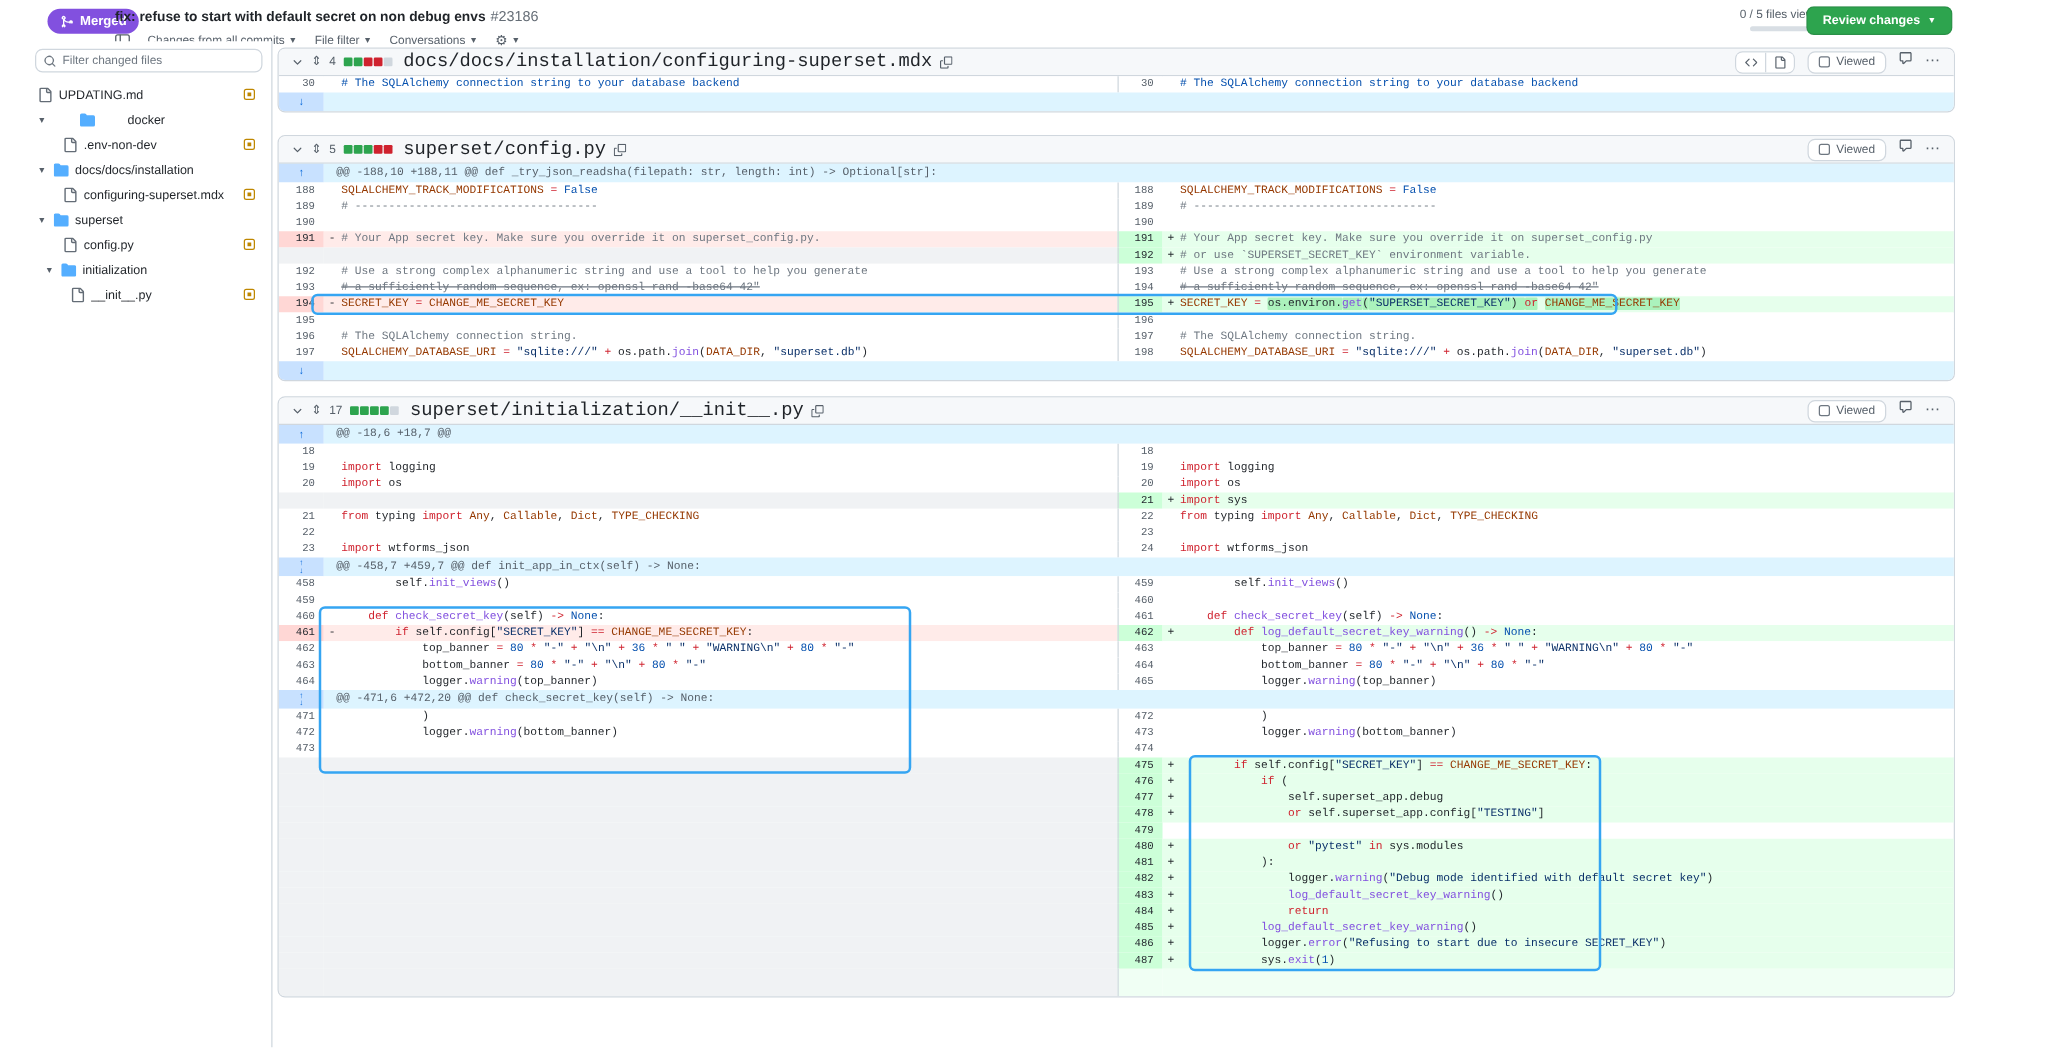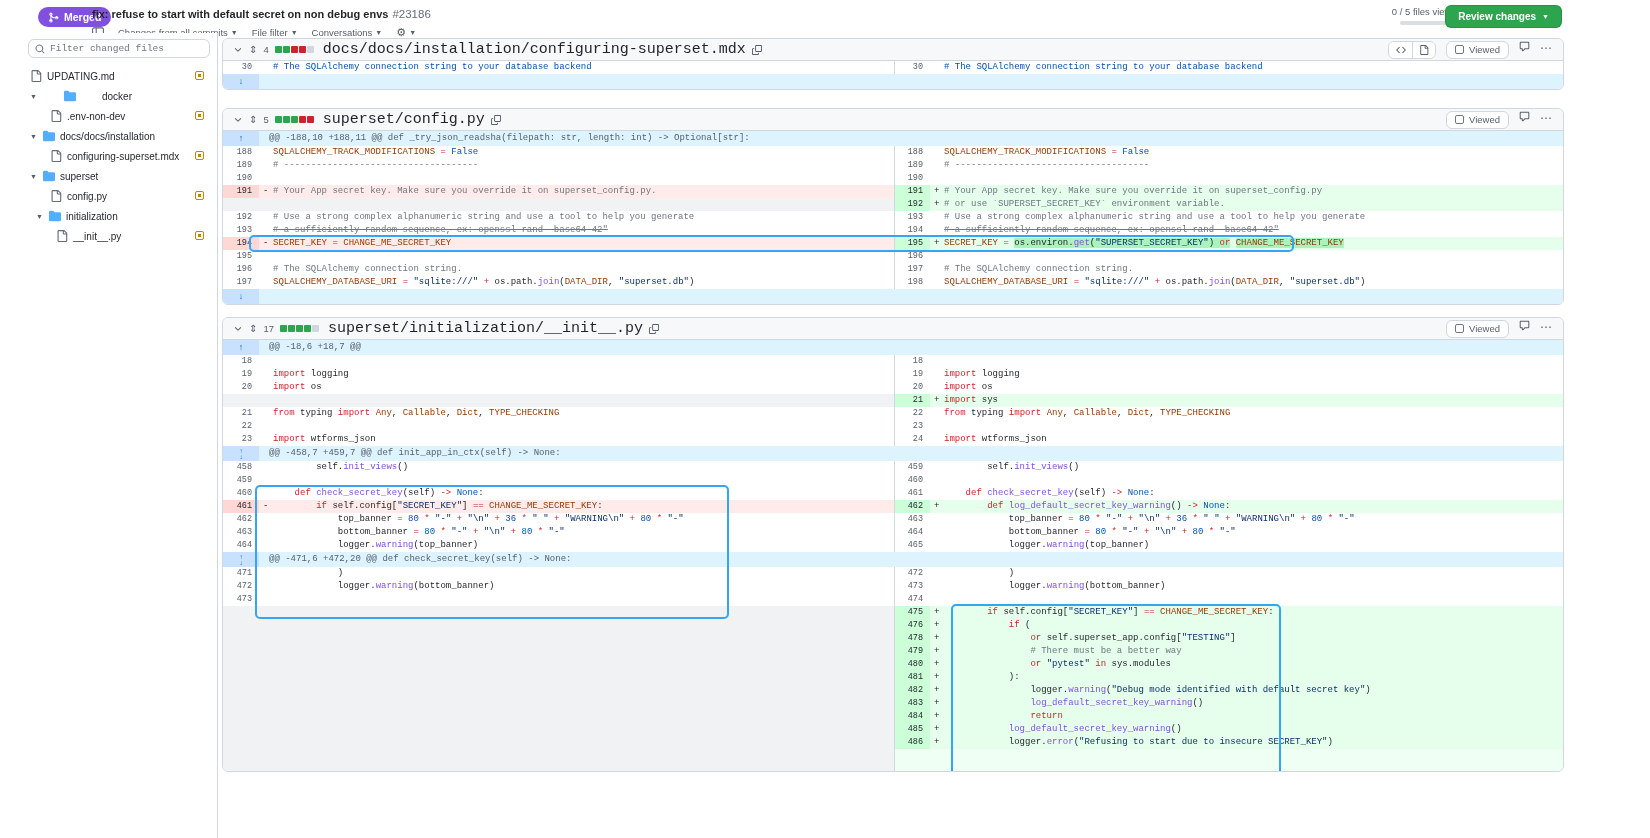--- a/index.html
+++ b/index.html
@@ -26,21 +26,21 @@
   .progressbar { margin-top:4px; margin-left:auto; width:62px; height:4px; border-radius:2px; background:#d8dee4; }
   .review-btn { position:absolute; right:88px; top:5px; height:23px; padding:0 12px; background:#2da44e;
     color:#fff; border:1px solid rgba(27,31,36,0.15); border-radius:6px; font-size:10px; font-weight:bold;
     display:inline-flex; align-items:center; gap:6px; font-family:inherit; cursor:pointer;margin-left:16px; }
   .review-btn .caret { color:#fff; }
 
   
   .sidebar { position:absolute; top:33px; left:0; width:218px; height:805px; border-right:1px solid #d0d7de;
     background:#fff; }
   .filterbox { margin:6px 8px 8px 28px; width:182px; height:19px; border:1px solid #d0d7de; border-radius:6px;
-    display:flex; align-items:center; padding:0 6px; gap:5px; background:#fff;font-family:Liberation Mono, monospace; }
+    display:flex; align-items:center; padding:0 6px; gap:5px; background:#fff; }
   .filterbox svg { width:10px; height:10px; fill:#6e7781; flex:none; }
   .filterbox input { border:none; outline:none; width:100%; font-size:9.5px; color:#1f2328;
     font-family:inherit; background:transparent; }
   .filterbox input::placeholder { color:#6e7781; }
   .tree { list-style:none; }
   .tree li { position:relative; height:20px; display:flex; align-items:center; font-size:10px; cursor:pointer; }
   .t-chev { width:10px; font-size:7px; color:#57606a; margin-right:3px; flex:none; }
   .t-ico { width:12px; height:12px; margin-right:5px; flex:none; }
   .t-ico svg { width:12px; height:12px; display:block; }
   .t-label { white-space:nowrap; color:#1f2328; }
@@ -604,28 +604,33 @@
           </div>
           <div class="row code" style="height: 13px;">
         <div class="num n-empty"></div>
         <div class="body b-empty"><span class="sign"> </span></div>
         <div class="num rn n-add">476</div>
         <div class="body b-add"><span class="sign">+</span><span class="sg p">            </span><span class="sg k">if</span><span class="sg p"> (</span></div>
           </div>
           <div class="row code" style="height: 13px;">
         <div class="num n-empty"></div>
         <div class="body b-empty"><span class="sign"> </span></div>
+        <div class="num rn n-add">477</div>
+        <div class="body b-add"><span class="sign">+</span><span class="sg p">                self.superset_app.debug</span></div>
+          </div>
+          <div class="row code" style="height: 13px;">
+        <div class="num n-empty"></div>
+        <div class="body b-empty"><span class="sign"> </span></div>
         <div class="num rn n-add">478</div>
         <div class="body b-add"><span class="sign">+</span><span class="sg p">                </span><span class="sg k">or</span><span class="sg p"> self.superset_app.config[</span><span class="sg s">"TESTING"</span><span class="sg p">]</span></div>
           </div>
           <div class="row code" style="height: 13px;">
         <div class="num n-empty"></div>
         <div class="body b-empty"><span class="sign"> </span></div>
         <div class="num rn n-add">479</div>
-        <div class="body b-add"><span class="sign">+</span><span class="sg cm">                # There must be a better way</span></div>
           </div>
           <div class="row code" style="height: 13px;">
         <div class="num n-empty"></div>
         <div class="body b-empty"><span class="sign"> </span></div>
         <div class="num rn n-add">480</div>
         <div class="body b-add"><span class="sign">+</span><span class="sg p">                </span><span class="sg k">or</span><span class="sg p"> </span><span class="sg s">"pytest"</span><span class="sg p"> </span><span class="sg k">in</span><span class="sg p"> sys.modules</span></div>
           </div>
           <div class="row code" style="height: 13px;">
         <div class="num n-empty"></div>
         <div class="body b-empty"><span class="sign"> </span></div>
@@ -654,20 +659,26 @@
         <div class="num n-empty"></div>
         <div class="body b-empty"><span class="sign"> </span></div>
         <div class="num rn n-add">485</div>
         <div class="body b-add"><span class="sign">+</span><span class="sg p">            </span><span class="sg f">log_default_secret_key_warning</span><span class="sg p">()</span></div>
           </div>
           <div class="row code" style="height: 13px;">
         <div class="num n-empty"></div>
         <div class="body b-empty"><span class="sign"> </span></div>
         <div class="num rn n-add">486</div>
         <div class="body b-add"><span class="sign">+</span><span class="sg p">            logger.</span><span class="sg f">error</span><span class="sg p">(</span><span class="sg s">"Refusing to start due to insecure SECRET_KEY"</span><span class="sg p">)</span></div>
+          </div>
+          <div class="row code" style="height: 13px;">
+        <div class="num n-empty"></div>
+        <div class="body b-empty"><span class="sign"> </span></div>
+        <div class="num rn n-add">487</div>
+        <div class="body b-add"><span class="sign">+</span><span class="sg p">            sys.</span><span class="sg f">exit</span><span class="sg p">(</span><span class="sg c">1</span><span class="sg p">)</span></div>
           </div>
           <div class="row filler" style="height: 22px;">
         <div class="num n-empty"></div>
             <div class="body b-empty"></div>
         <div class="num rn n-fillg"></div>
             <div class="body b-fillg"></div>
           </div>
         </div>
         <div class="annobox" style="top: 167px; left: 32px; width: 474px; height: 134px;"></div>
         <div class="annobox" style="top: 286px; left: 728px; width: 330px; height: 173px;"></div>

